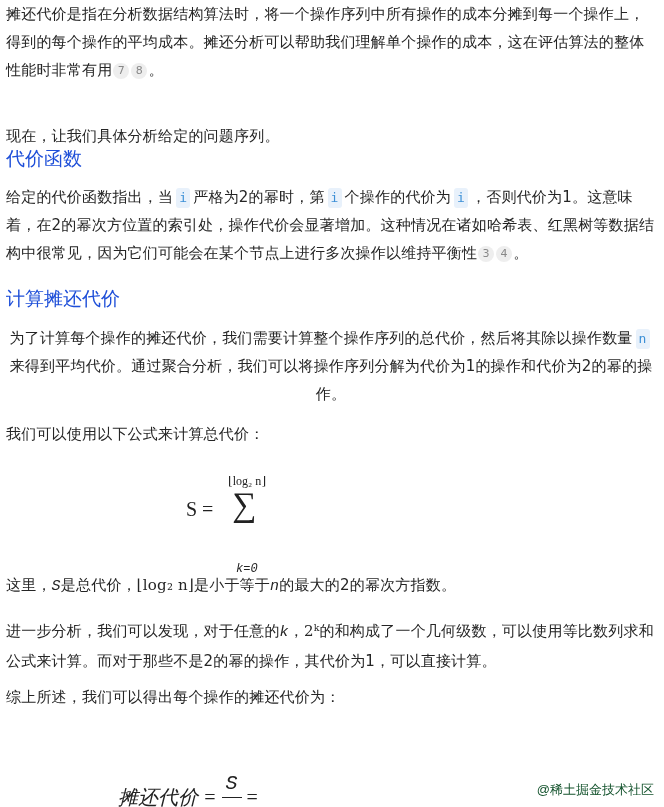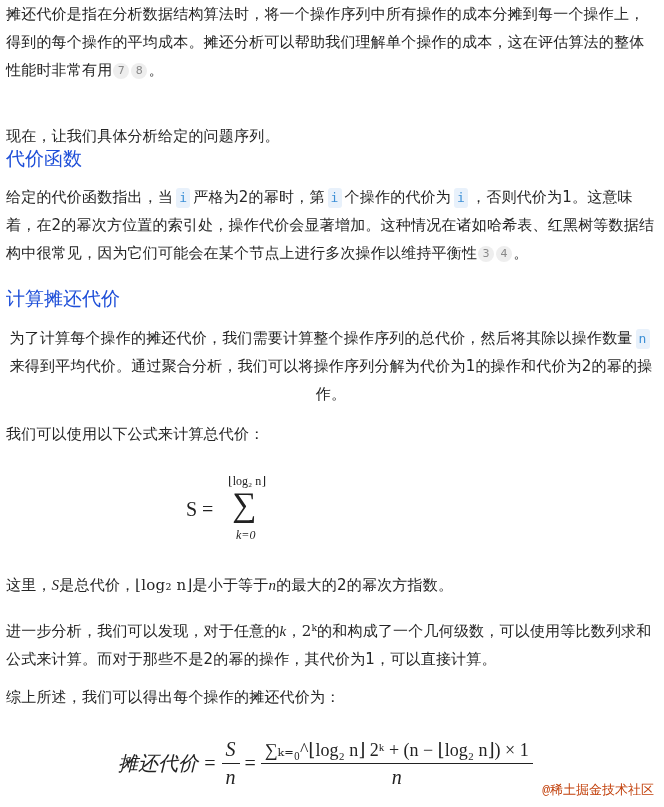--- a/index.html
+++ b/index.html
@@ -19,34 +19,34 @@
     .code {
       display: inline-block; background: #e8f1fb; color: #3b8fd6;
       font-family: "DejaVu Sans Mono", monospace; font-size: 13px;
       padding: 0 3px; margin: 0 3px; border-radius: 3px; line-height: 20px;
     }
     .cite {
       display: inline-block; background: #eeeeee; color: #888;
       font-size: 11px; width: 16px; height: 16px; line-height: 16px;
       text-align: center; border-radius: 8px; margin: 0 1px; vertical-align: 1px;
     }
-    .math { font-family: Liberation Serif, serif; font-style: italic; }
+    .math { font-family: Liberation Mono, monospace; font-style: italic; margin-top: 34px; }
     .mathr { font-family: "DejaVu Serif", "Liberation Serif", serif; }
     .formula {
       position: absolute; font-family: "Liberation Serif", "DejaVu Serif", serif;
       color: #222; font-size: 20px;
     }
     .sum { font-size: 34px; line-height: 34px; }
     .sub { font-size: 12px; }
     .frac { display: inline-block; vertical-align: middle; text-align: center; }
     .frac .num { display: block; border-bottom: 1px solid #222; padding: 0 4px 2px; }
     .frac .den { display: block; padding-top: 2px; }
     .watermark {
-      position: absolute; right: 10px; bottom: 8px; font-size: 13px; color: #c2410c;
-      font-family: Liberation Mono, monospace;
+      position: absolute; right: 10px; bottom: 8px; font-size: 13px; color: #14532d;
+      font-family: Liberation Sans, sans-serif;
     }
   </style>
 </head>
 <body>
 
 <div class="doc">
   <p class="p" style="position:absolute;top:0;width:650px;">
     <span>摊还代价是指在分析数据结构算法时，将一个操作序列中所有操作的成本分摊到每一个操作上，得到的每个操作的平均成本。摊还分析可以帮助我们理解单个操作的成本，这在评估算法的整体性能时非常有用</span><span class="cite">7</span><span class="cite">8</span><span>。</span>
   </p>
   <p class="p" style="position:absolute;top:92px;margin-top:30px;">现在，让我们具体分析给定的问题序列。</p>
@@ -86,18 +86,17 @@
 </div>
 
 <div class="formula" style="left:118px;top:738px;white-space:nowrap;">
   <span style="vertical-align:middle;font-style:italic;">摊还代价 =</span>
   <span class="frac">
     <span class="num math">S</span>
     <span class="den math">n</span>
   </span>
   <span style="vertical-align:middle;">=</span>
   <span class="frac">
-    <span class="num" style="font-size:18px;">∑ₖ₌₀^⌊log₂ n⌋ 2ᵏ + (n − ⌊log₂ n⌋) × 1</span>
     <span class="den math">n</span>
   </span>
 </div>
 
 <div class="watermark">@稀土掘金技术社区</div>
 
 </body></html>

